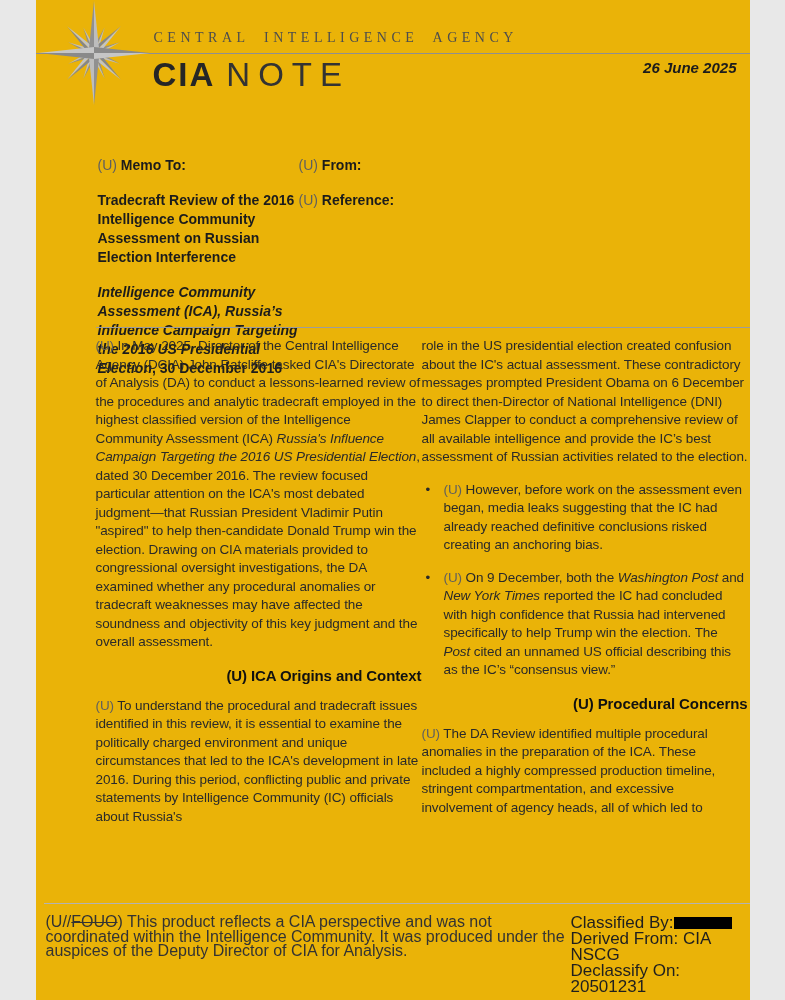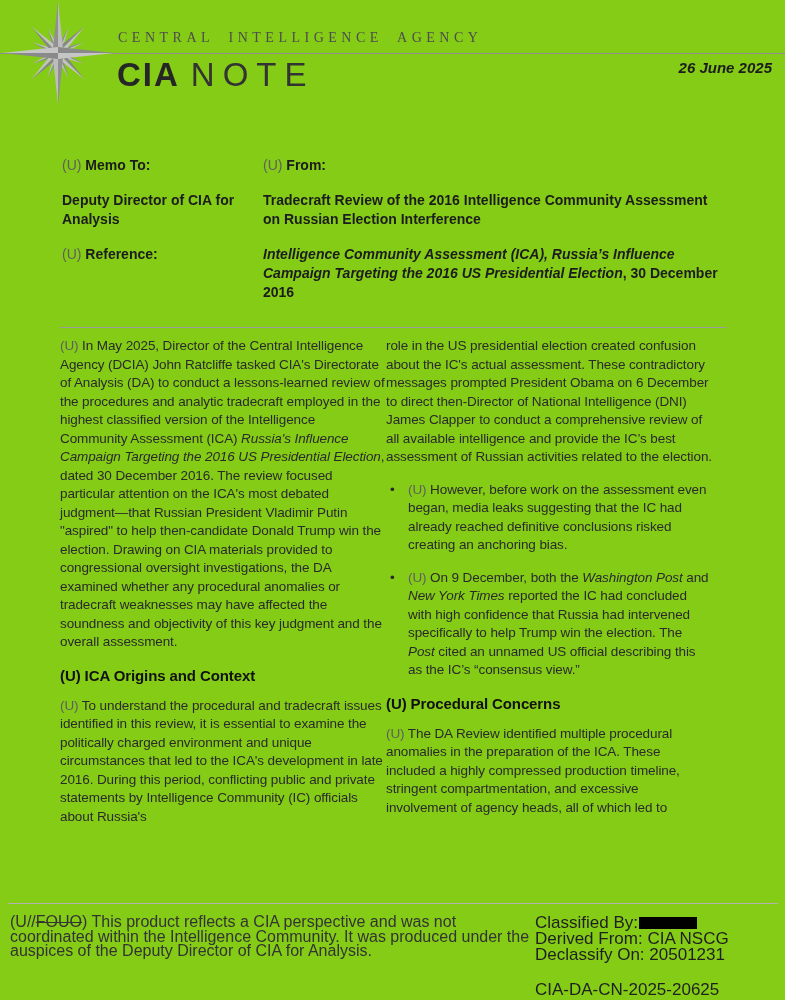--- a/index.html
+++ b/index.html
@@ -1,18 +1,18 @@
 <!DOCTYPE html>
 <html><head>
 <meta charset="utf-8">
 <style>
   * { margin:0; padding:0; box-sizing:border-box; }
   html,body { background:#e8e8e8; }
   .page {
-    position:relative; width:785px; height:1000px; background:#84cc16;
+    position:relative; width:714px; height:1000px; background:#eab308;
     margin:0 auto; overflow:hidden;
     font-family:"Liberation Sans", sans-serif; color:#262626;
   }
   
   .hdr-line { position:absolute; top:53px; left:0; width:785px; height:1px; background:#8f8f8f; }
   .logo { position:absolute; left:1px; top:-4px; width:114px; height:114px; }
   .agency {
     position:absolute; left:118px; top:30px;
     font-family:"Liberation Serif", serif; font-size:14px; color:#4d4d4d;
     letter-spacing:4.5px; word-spacing:7px; white-space:nowrap;
@@ -31,21 +31,21 @@
   .m-value { font-weight:bold; color:#1c1c1c; }
   .u-mark { color:#5f5f5f; font-weight:normal; }
   .m-label .u-mark { font-weight:normal; }
   .i { font-style:italic;margin-top:40px; }
   .strike { text-decoration:line-through; }
   
   .body-rule { position:absolute; top:327px; left:60px; width:667px; height:1px; background:#9d9d9d; }
   .columns { position:absolute; left:60px; top:337px; width:668px; display:flex; }
   .col { width:326px; font-size:13.5px; line-height:18.5px; letter-spacing:-0.1px; color:#2a2a2a; }
   .col p { margin:0 0 14px 0; }
-  .col h2 { font-size:15px; line-height:19px; font-weight:bold; color:#111; margin:9px 0 12px 0; }
+  .col h2 { font-size:15px; line-height:19px; font-weight:bold; color:#111; margin:9px 0 12px 0;text-align:right; }
   .bullet { display:flex; margin:0 0 14px 0; }
   .bullet .marker { width:22px; flex:none; padding-left:4px; }
   .bullet .btext { flex:1; }
   
   .footer-rule { position:absolute; top:903px; left:8px; width:770px; height:1px; background:#b3b3b3; }
   .footer-note {
     position:absolute; left:10px; top:915px; width:530px;
     font-size:16px; line-height:14.5px; color:#333;
   }
   .class-block {
@@ -104,21 +104,20 @@
   </div>
   <div class="agency">CENTRAL INTELLIGENCE AGENCY</div>
   <div class="doctype">
     <span class="cia">CIA</span><span class="note">NOTE</span>
   </div>
   <div class="date">26 June 2025</div>
 
   <div class="memo">
       <div class="m-label"><span class="u-mark">(U) </span><span>Memo To:</span></div>
       <div class="m-label"><span class="u-mark">(U) </span><span>From:</span></div>
-      <div class="m-value"><span>Deputy Director of CIA for Analysis</span></div>
       <div class="m-value"><span>Tradecraft Review of the 2016 Intelligence Community Assessment on Russian Election Interference</span></div>
       <div class="m-label"><span class="u-mark">(U) </span><span>Reference:</span></div>
       <div class="m-value"><span class="i">Intelligence Community Assessment (ICA), Russia’s Influence Campaign Targeting the 2016 US Presidential Election</span><span>, 30 December 2016</span></div>
     </div>
 
   <div class="body-rule"></div>
   <div class="columns">
     <div class="col">
         <p><span class="u-mark">(U) </span><span>In May 2025, Director of the Central Intelligence Agency (DCIA) John Ratcliffe tasked CIA's Directorate of Analysis (DA) to conduct a lessons-learned review of the procedures and analytic tradecraft employed in the highest classified version of the Intelligence Community Assessment (ICA) </span><span class="i">Russia's Influence Campaign Targeting the 2016 US Presidential Election</span><span>, dated 30 December 2016. The review focused particular attention on the ICA's most debated judgment—that Russian President Vladimir Putin "aspired" to help then-candidate Donald Trump win the election. Drawing on CIA materials provided to congressional oversight investigations, the DA examined whether any procedural anomalies or tradecraft weaknesses may have affected the soundness and objectivity of this key judgment and the overall assessment.</span></p>
         <h2><span>(U) ICA Origins and Context</span></h2>

